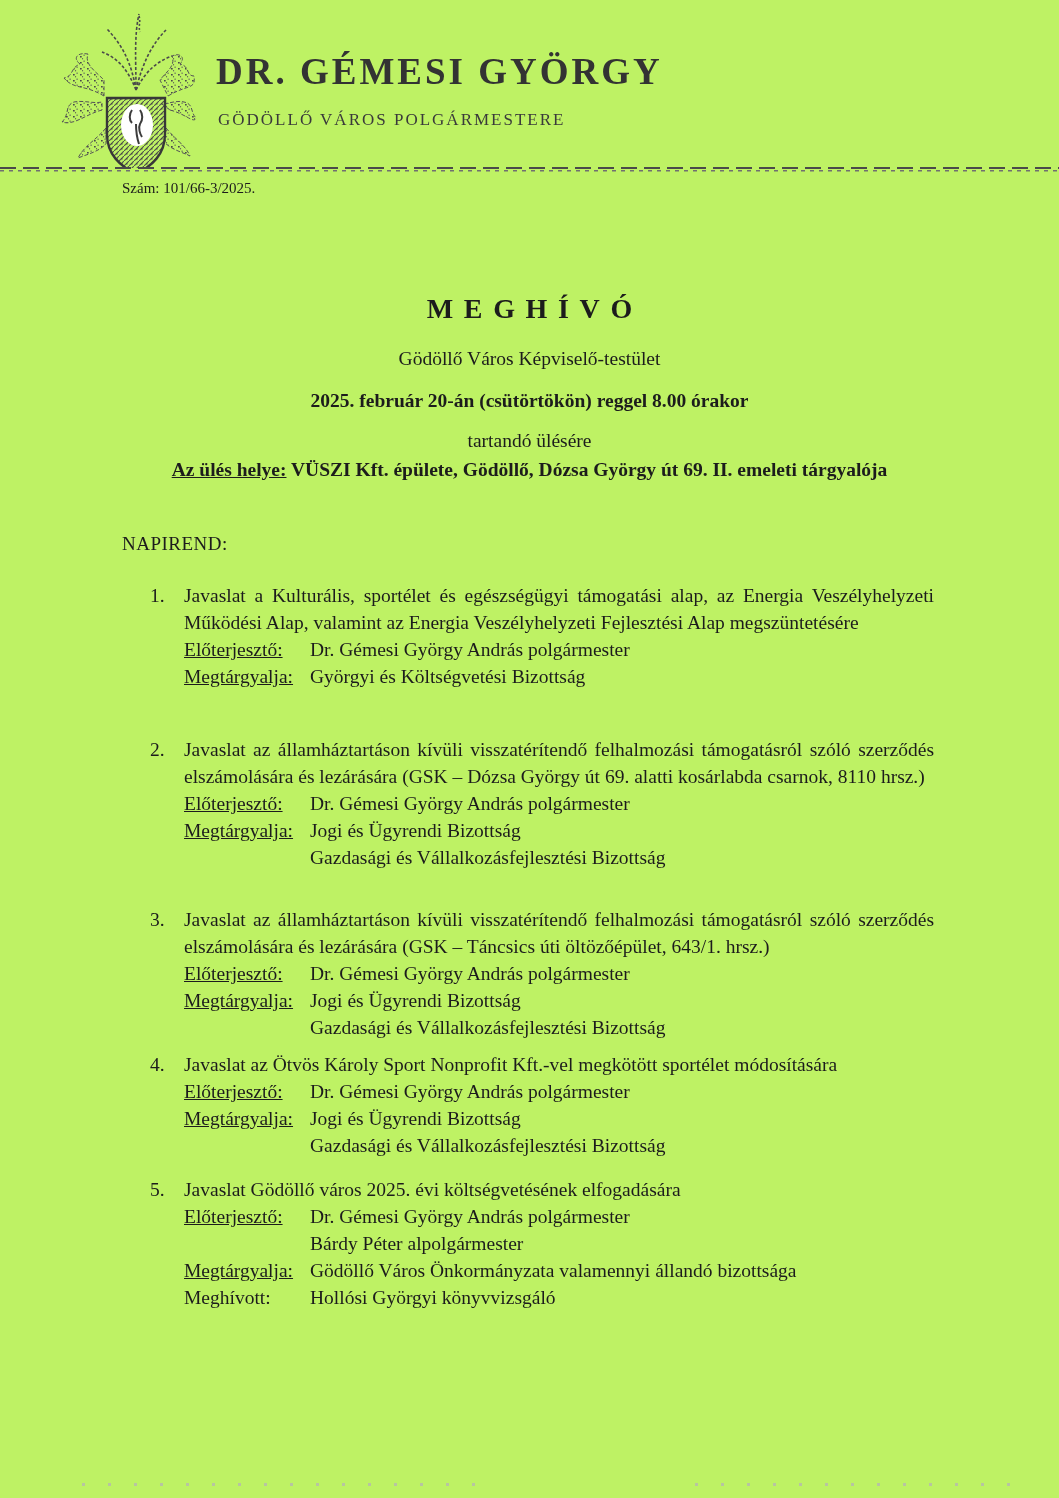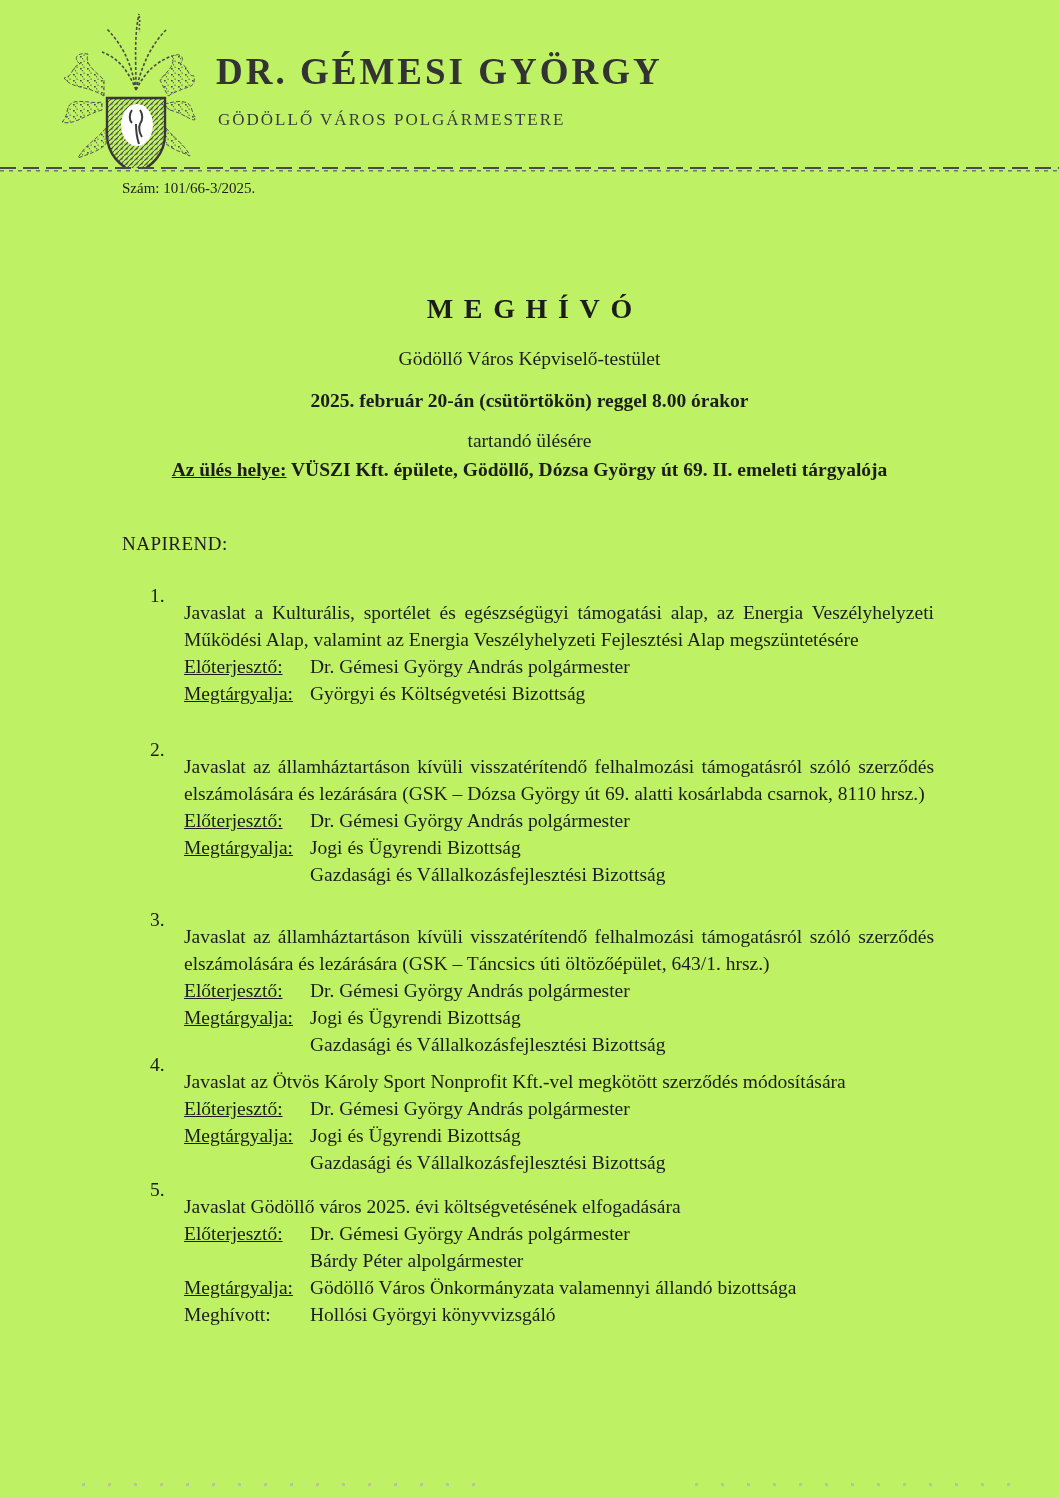--- a/index.html
+++ b/index.html
@@ -50,21 +50,21 @@
   .u { text-decoration:underline; }
 
   
   .napirend { left:122px; top:533px; font-size:19px; letter-spacing:0.5px; }
   .item {
     left:150px; width:784px;
     display:flex;
     font-size:19.5px; line-height:27px;
   }
   .item .num { width:34px; flex:0 0 34px; }
-  .item .content { flex:1;margin-top:17px; }
+  .item .content { flex:1; }
   .title-just { text-align:justify; }
   .row { display:flex;font-family:Liberation Serif, serif; }
   .labelcol { width:126px; flex:0 0 126px; }
   .val { flex:1; }
 
   .item-1 { top:582px; }
   .item-2 { top:736px; }
   .item-3 { top:906px; }
   .item-4 { top:1051px; }
   .item-5 { top:1176px; }
@@ -195,21 +195,21 @@
       <div class="row">
         <span class="labelcol"></span>
         <span class="val">Gazdasági és Vállalkozásfejlesztési Bizottság</span>
       </div>
     </div>
   </div>
 
   <div class="abs item item-4">
     <div class="num">4.</div>
     <div class="content">
-      <div class="title-just">Javaslat az Ötvös Károly Sport Nonprofit Kft.-vel megkötött szerződés módosítására</div>
+      <div class="title-just">Javaslat az Ötvös Károly Sport Nonprofit Kft.-vel megkötött sportélet módosítására</div>
       <div class="row">
         <span class="labelcol"><span class="u">Előterjesztő:</span></span>
         <span class="val">Dr. Gémesi György András polgármester</span>
       </div>
       <div class="row">
         <span class="labelcol"><span class="u">Megtárgyalja:</span></span>
         <span class="val">Jogi és Ügyrendi Bizottság</span>
       </div>
       <div class="row">
         <span class="labelcol"></span>

